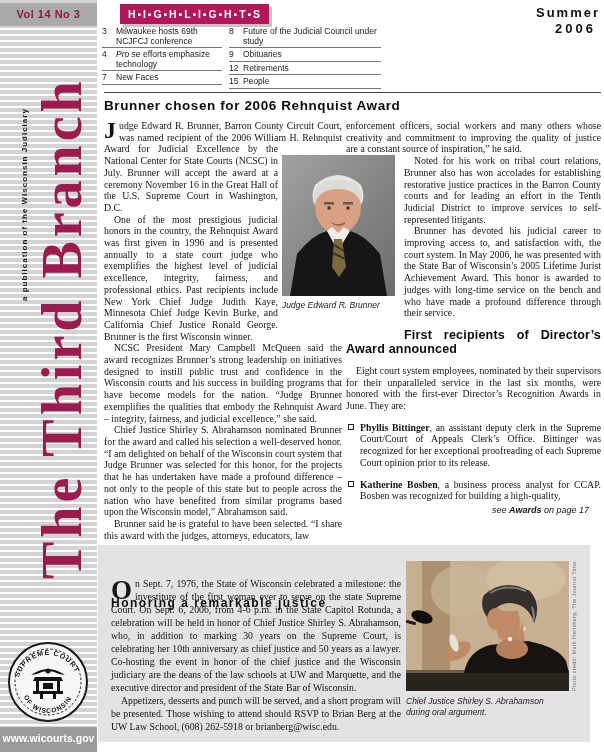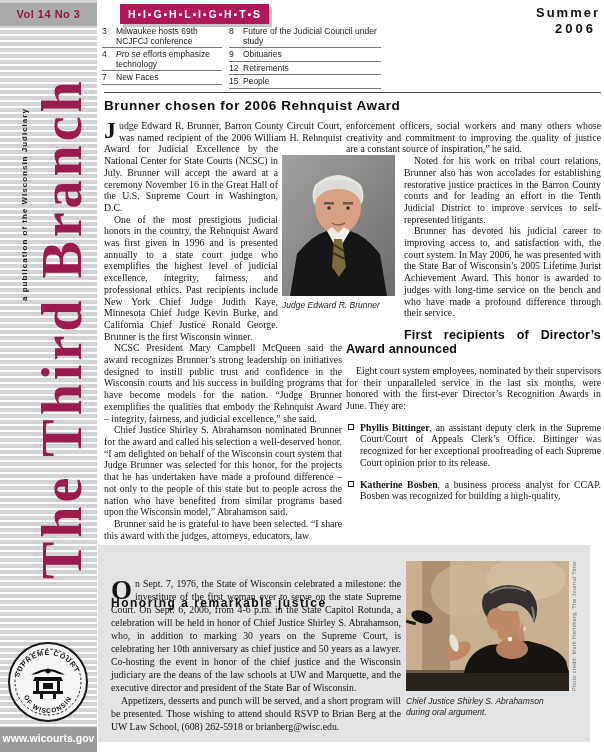--- a/index.html
+++ b/index.html
@@ -186,20 +186,21 @@
 
       <div class="bullet">
         <span class="sq"></span>
         <span class="btxt"><b>Phyllis Bittinger</b><span>, an assistant deputy clerk in the Supreme Court/Court of Appeals Clerk’s Office. Bittinger was recognized for her exceptional proofreading of each Supreme Court opinion prior to its release.</span></span>
       </div>
       <div class="bullet">
         <span class="sq"></span>
         <span class="btxt"><b>Katherine Bosben</b><span>, a business process analyst for CCAP. Bosben was recognized for building a high-quality,</span></span>
       </div>
 
+      <div class="jump"><span>see </span><b>Awards</b><span> on page 17</span></div>
     </div>
   </div>
 
   <svg class="photo-brunner" viewBox="0 0 113 141" preserveAspectRatio="none">
     <defs>
       <linearGradient id="gbg" x1="0" y1="0" x2="1" y2="1">
         <stop offset="0" stop-color="#a3a2a0"></stop>
           <stop offset=".55" stop-color="#858482"></stop>
           <stop offset="1" stop-color="#6e6d6b"></stop>
       </linearGradient>

